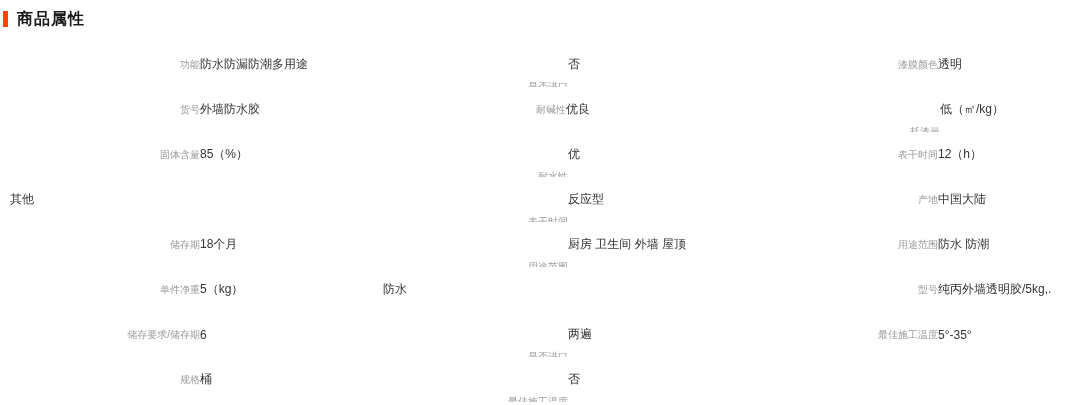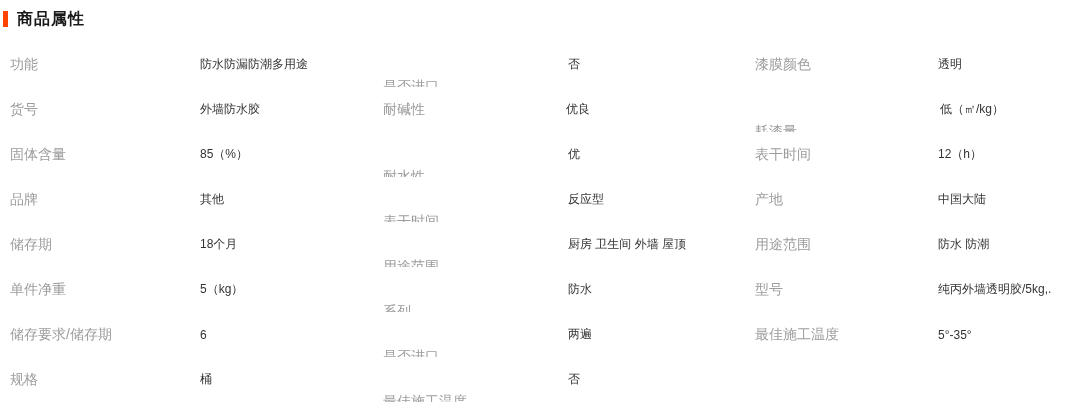--- a/index.html
+++ b/index.html
@@ -5,21 +5,21 @@
   * { box-sizing: border-box; }
   html, body {
     margin: 0;
     padding: 0;
     background: #ffffff;
     width: 1087px;
     height: 405px;
     font-family: "Liberation Sans", "DejaVu Sans", sans-serif;
     overflow: hidden;
   }
-  .panel { width: 1087px; height: 405px; background: #ffffff; }
+  .panel { width: 1087px; height: 405px; background: #ffffff; text-align: right; }
 
   .section-header {
     display: flex;
     align-items: center;
     padding: 11px 0 0 3px;
     height: 27px;
   }
   .accent-bar {
     width: 5px;
     height: 16px;
@@ -43,21 +43,21 @@
     grid-auto-rows: 45px;
   }
   .cell {
     display: flex;
     align-items: center;
     overflow: hidden;
     white-space: nowrap;
   }
   .label {
     color: var(--label-color, #9c9c9c);
-    font-size: 14px;
+    font-size: 10px;
     flex-shrink: 0;
   }
   .col0 .label { flex-basis: 190px; }
   .col1 .label { flex-basis: 185px; margin-top: 44px; }
   .col2 .label { flex-basis: 183px; }
   .value {
     color: var(--value-color, #333333);
     font-size: 12px;
     overflow: hidden;
     white-space: nowrap;
@@ -102,21 +102,20 @@
       </div>
       <div class="cell col1">
         <span class="label">耐水性</span>
         <span class="value">优</span>
       </div>
       <div class="cell col2">
         <span class="label">表干时间</span>
         <span class="value">12（h）</span>
       </div>
       <div class="cell col0">
-        <span class="label">品牌</span>
         <span class="value">其他</span>
       </div>
       <div class="cell col1">
         <span class="label">表干时间</span>
         <span class="value">反应型</span>
       </div>
       <div class="cell col2">
         <span class="label">产地</span>
         <span class="value">中国大陆</span>
       </div>
@@ -130,21 +129,20 @@
       </div>
       <div class="cell col2">
         <span class="label">用途范围</span>
         <span class="value">防水 防潮</span>
       </div>
       <div class="cell col0">
         <span class="label">单件净重</span>
         <span class="value">5（kg）</span>
       </div>
       <div class="cell col1">
-        <span class="label">系列</span>
         <span class="value">防水</span>
       </div>
       <div class="cell col2">
         <span class="label">型号</span>
         <span class="value">纯丙外墙透明胶/5kg,.</span>
       </div>
       <div class="cell col0">
         <span class="label">储存要求/储存期</span>
         <span class="value">6</span>
       </div>

